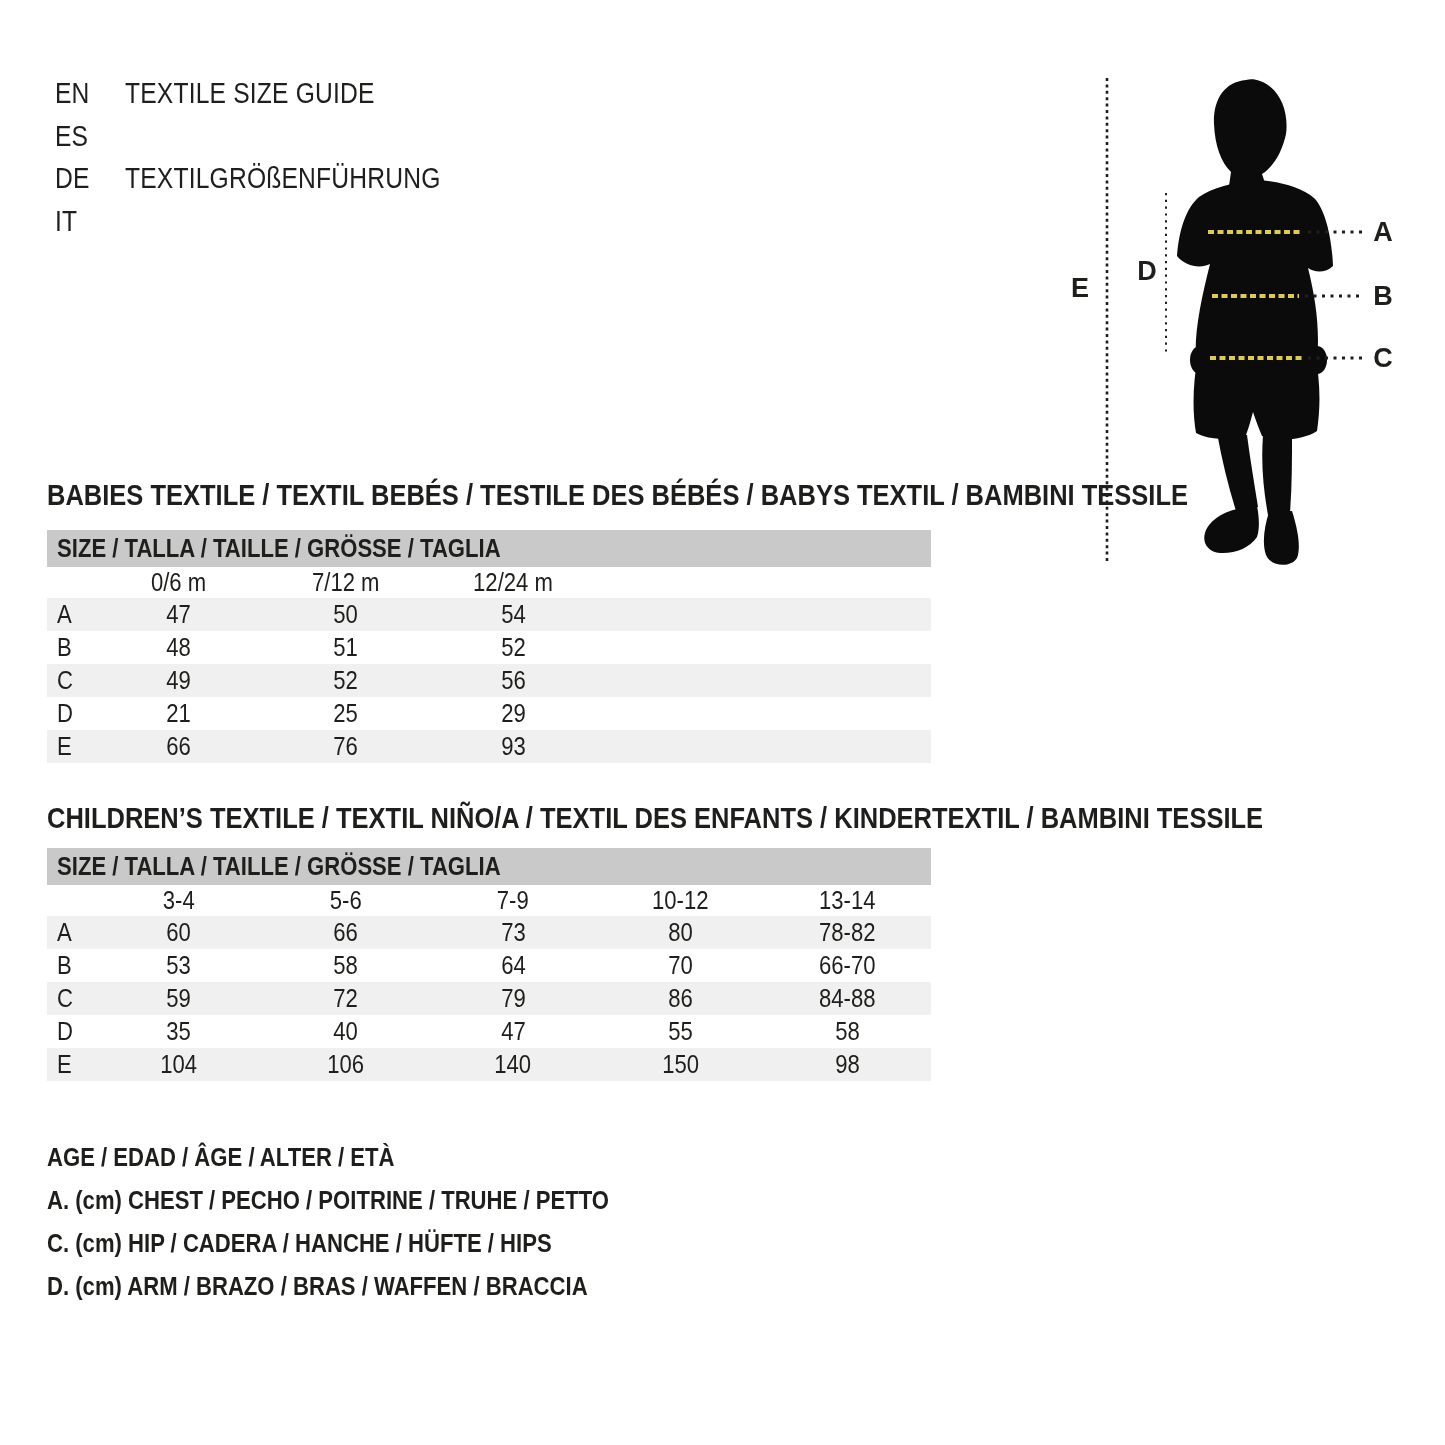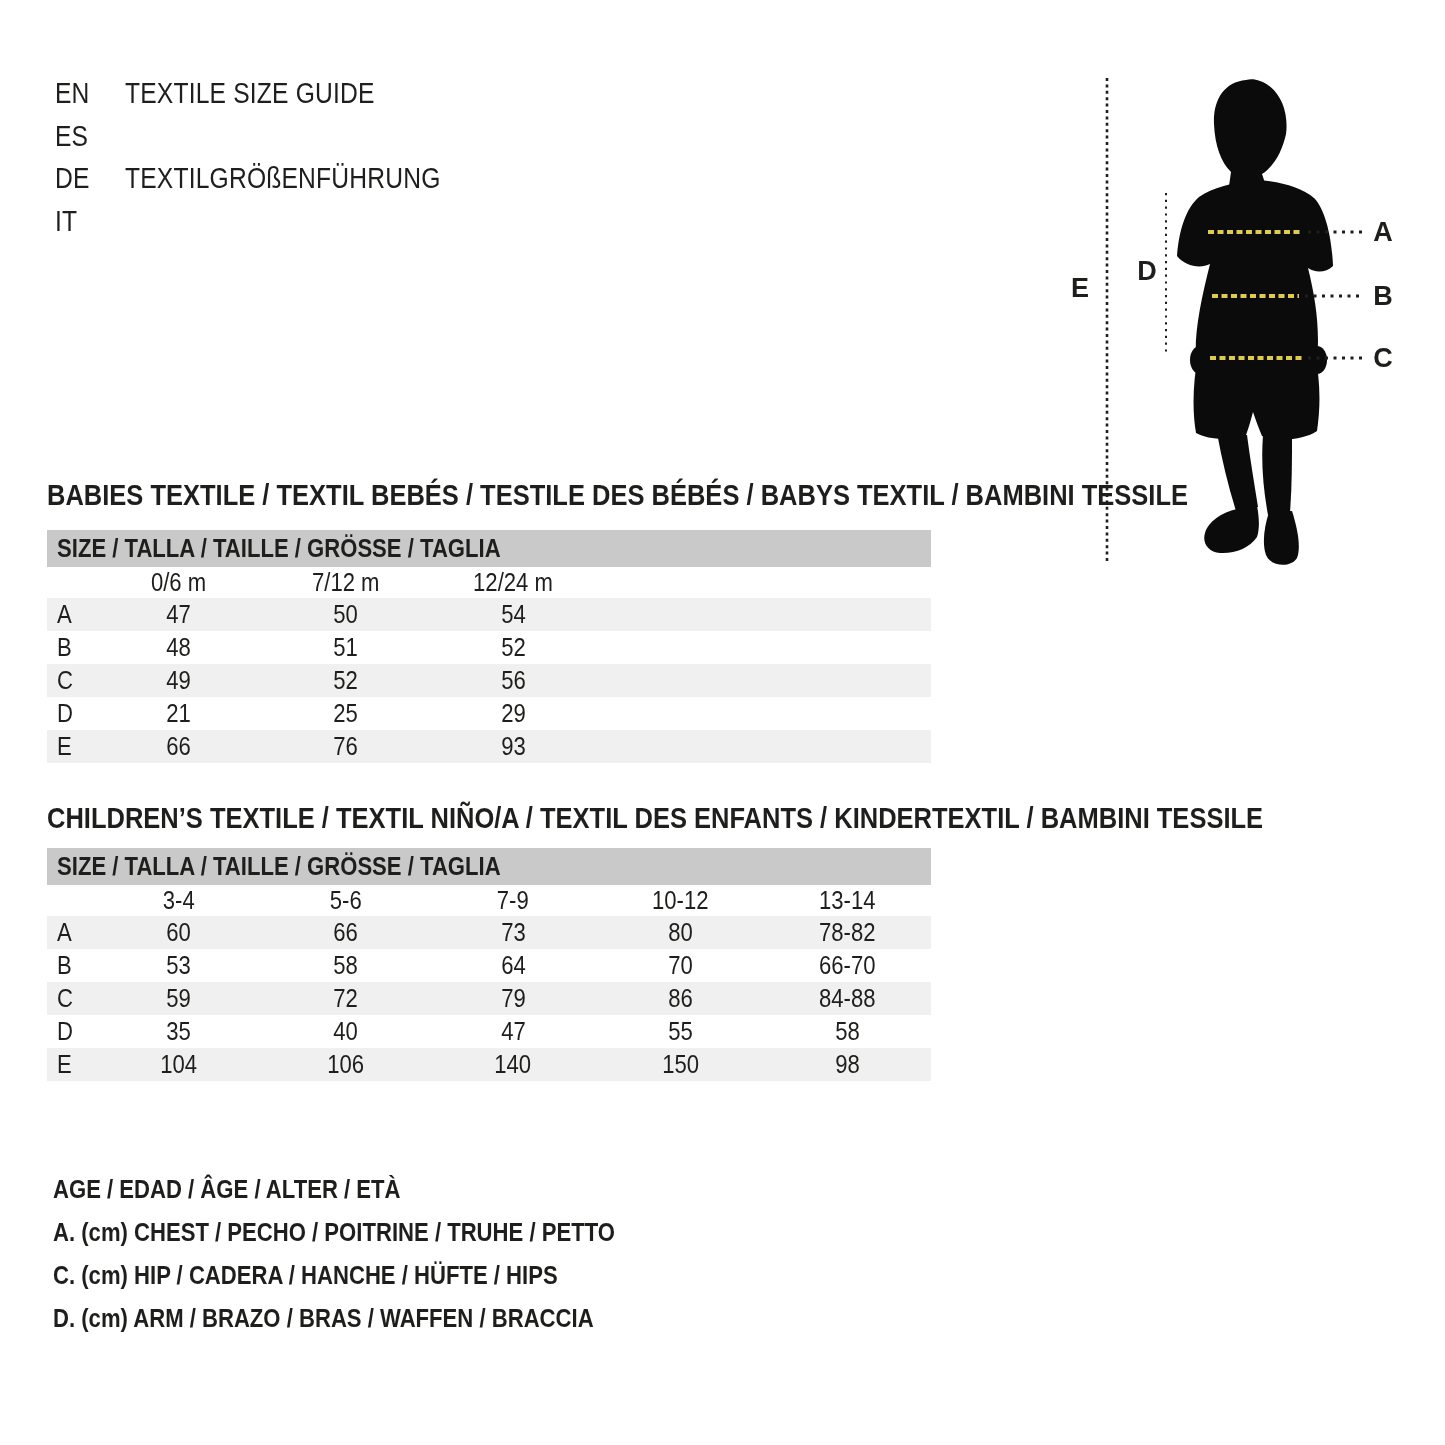--- a/index.html
+++ b/index.html
@@ -30,21 +30,21 @@
   .size-table{position:absolute;left:47px;width:884px;}
   .size-bar{height:37px;background:var(--header-bar);display:flex;align-items:center;
             padding-left:10px;font-size:26px;font-weight:700;}
   .trow{display:grid;grid-template-columns:48px 1fr 1fr 1fr 1fr 1fr;height:33px;
         align-items:center;text-align:center;font-size:26px;font-weight:400;}
   .trow.thead{height:31px;}
   .trow .lbl{text-align:left;padding-left:10px;}
   .trow.stripe{background:var(--row-stripe);}
 
   
-  .legend{position:absolute;left:53px;top:1144px;display:flex;flex-direction:column;gap:17px;margin-top:32px;}
+  .legend{position:absolute;left:47px;top:1144px;display:flex;flex-direction:column;gap:17px;}
   .legend-line{height:26px;line-height:26px;font-size:26px;font-weight:700;}
 
   
   .figure-wrap{position:absolute;left:1050px;top:60px;width:395px;height:540px;}
   .dotE{stroke:var(--ink);stroke-width:2.6;stroke-dasharray:3 3.4;fill:none;}
   .dotD{stroke:var(--ink);stroke-width:2;stroke-dasharray:2.2 4.6;fill:none;}
   .dashY{stroke:var(--measure-dash-yellow);stroke-width:4;stroke-dasharray:6 3.5;fill:none;}
   .dotB{stroke:var(--ink);stroke-width:3;stroke-dasharray:3 5.5;fill:none;}
   .figlabel{font-family:"Liberation Sans","DejaVu Sans",sans-serif;font-weight:700;
             font-size:27px;fill:var(--ink);}

